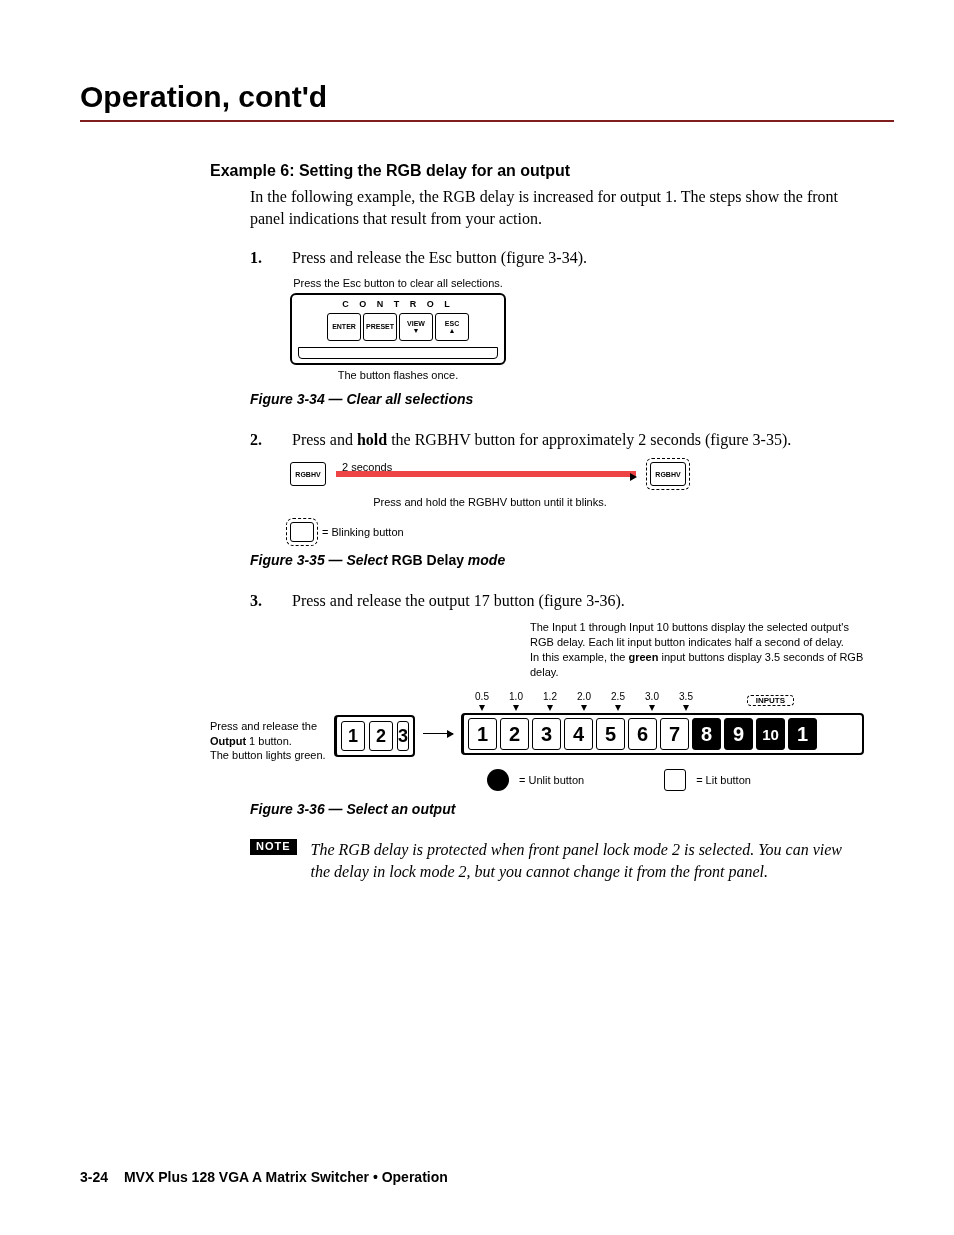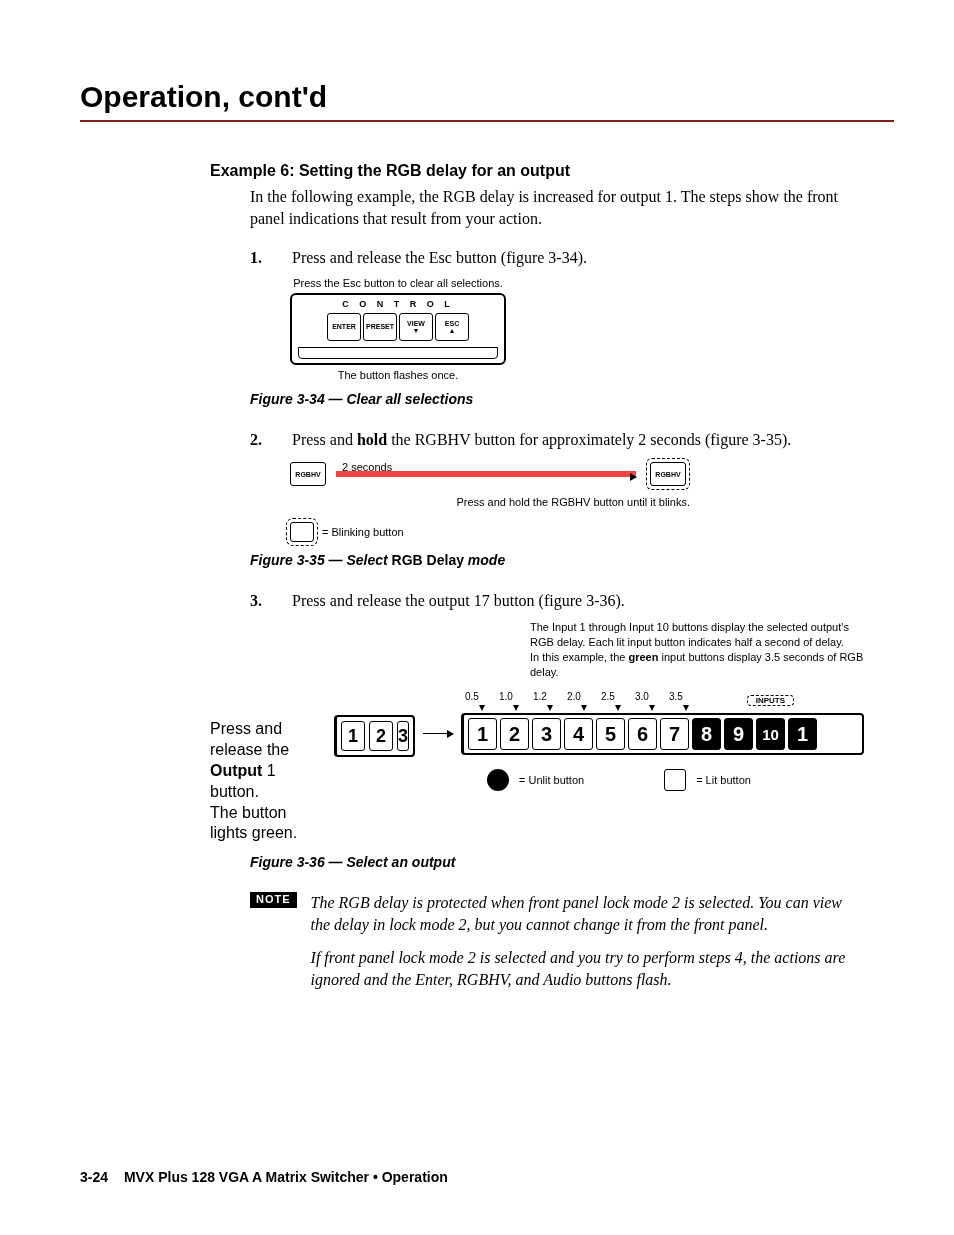--- a/index.html
+++ b/index.html
@@ -141,21 +141,21 @@
     position: absolute; right: -1px; top: -4px;
     border-left: 7px solid #000;
     border-top: 4px solid transparent;
     border-bottom: 4px solid transparent;
   }
   .fig35 .blink-wrap {
     border: 1.5px dashed #000;
     padding: 3px;
     border-radius: 6px;
   }
-  .fig35 .caption-under { text-align: right; font-family: Arial, Helvetica, sans-serif; font-size: 11px; margin-top: 6px; margin-bottom: 14px; }
+  .fig35 .caption-under { text-align: center; font-family: Arial, Helvetica, sans-serif; font-size: 11px; margin-top: 6px; margin-bottom: 14px; }
   .fig35 .legend { display: flex; align-items: center; gap: 8px; font-family: Arial, Helvetica, sans-serif; font-size: 11px; }
   .fig35 .legend .blink-box {
     width: 22px; height: 18px;
     border: 1.5px solid #000; border-radius: 3px;
     outline: 1.5px dashed #000; outline-offset: 3px;
   }
   
   .fig36 {
     margin-left: 130px;
     margin-right: 30px;
@@ -168,21 +168,21 @@
     margin-bottom: 12px;
     line-height: 1.35;
   }
   .fig36 .diagram {
     display: flex;
     align-items: flex-start;
     gap: 8px;
   }
   .fig36 .left-labels {
     font-family: Arial, Helvetica, sans-serif;
-    font-size: 16px;
+    font-size: 11px;
     line-height: 1.3;
     width: 116px;
     padding-top: 28px;
   }
   .fig36 .panel-small {
     border: 2px solid #000; border-left-width: 3px; border-radius: 4px;
     padding: 2px 4px;
     display: flex; gap: 4px;
     align-items: center;
     height: 34px;
@@ -206,21 +206,21 @@
     flex: 1;
     position: relative;
   }
   .fig36 .tick-row {
     display: flex;
     font-family: Arial, Helvetica, sans-serif; font-size: 10px;
     position: relative;
     height: 22px;
     margin-left: 4px;
   }
-  .fig36 .tick { width: 34px; position: relative; }
+  .fig36 .tick { width: 34px; text-align: center; position: relative; }
   .fig36 .tick::after {
     content: "";
     position: absolute; left: 50%; top: 14px;
     border-top: 6px solid #000;
     border-left: 3px solid transparent;
     border-right: 3px solid transparent;
     transform: translateX(-50%);
   }
   .fig36 .input-word {
     font-family: Arial, Helvetica, sans-serif; font-size: 8px; font-weight: 700;
@@ -414,20 +414,19 @@
       </div>
     </div>
   </div>
 </div>
 <div class="figure-caption">Figure 3-36 — Select an output</div>
 
 <div class="note-block">
   <div class="note-badge">NOTE</div>
   <div class="note-text">
     <p>The RGB delay is protected when front panel lock mode 2 is selected.  You can view the delay in lock mode 2, but you cannot change it from the front panel.</p>
-    <p>If front panel lock mode 2 is selected and you try to perform steps 4, the actions are ignored and the Enter, RGBHV, and Audio buttons flash.</p>
   </div>
 </div>
 
 <div class="footer">
   <span class="pn">3-24</span>
   <span class="ft">MVX Plus 128 VGA A Matrix Switcher • Operation</span>
 </div>
 
 </body></html>

